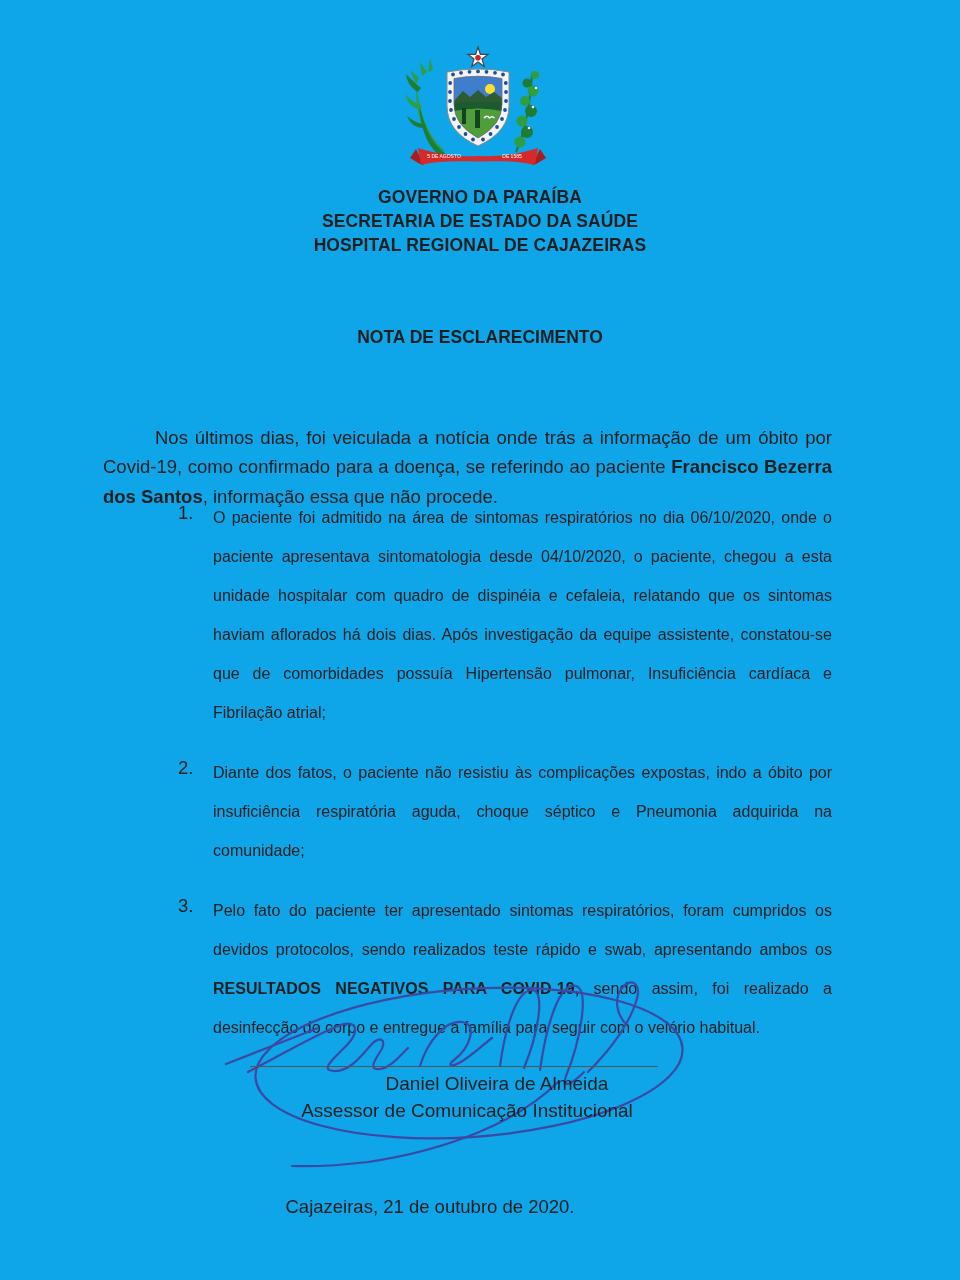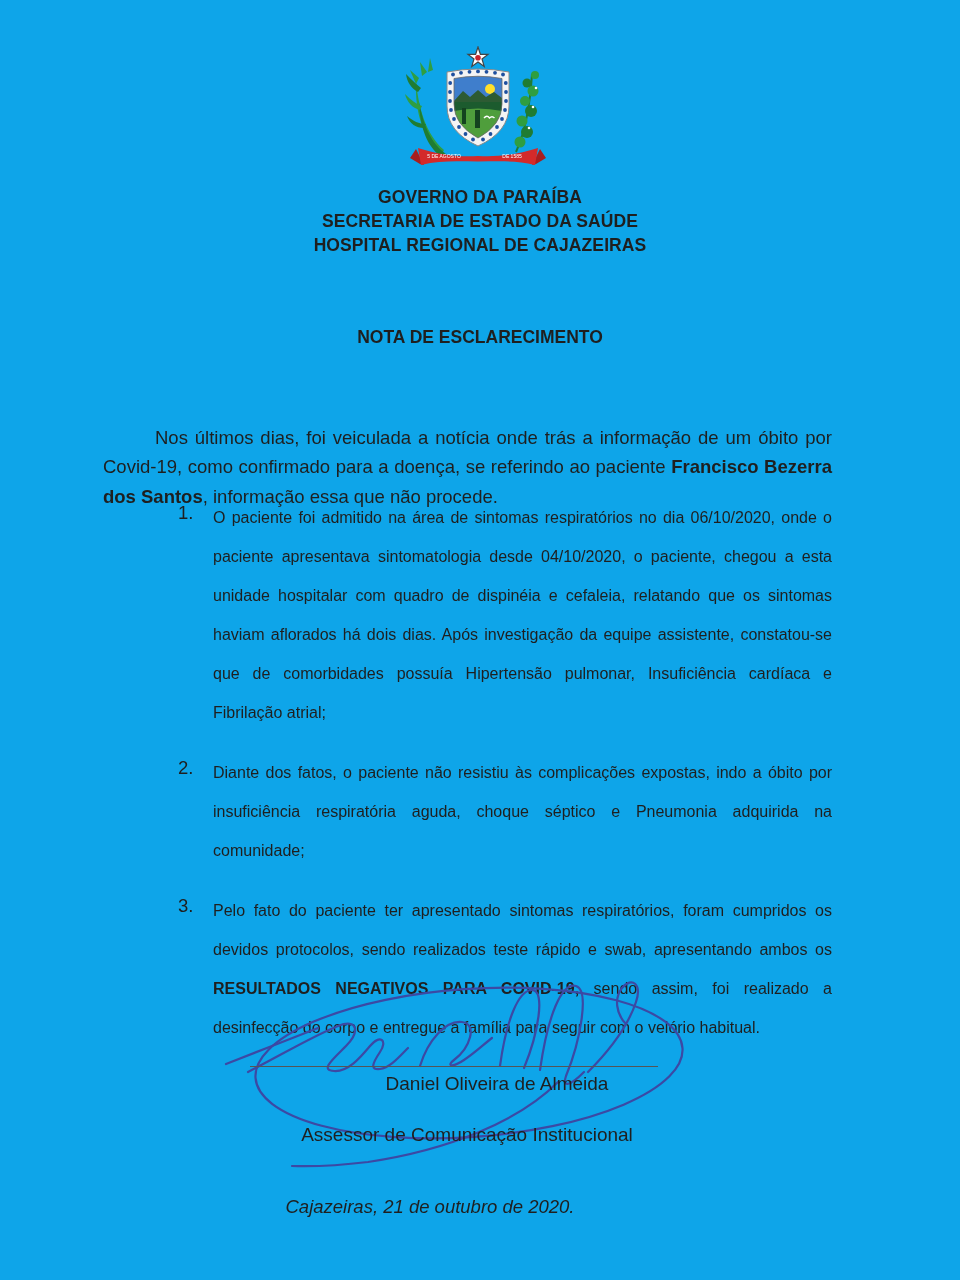--- a/index.html
+++ b/index.html
@@ -36,25 +36,25 @@
   .sig-line{
     position:absolute;top:1066px;left:250px;width:408px;
     border-top:1.5px solid #555;
   }
   .sig-name{
     position:absolute;top:1073px;left:0;width:934px;
     text-align:center;font-size:19px;margin-left:30px;
   }
   .sig-role{
     position:absolute;top:1100px;left:0;width:934px;
-    text-align:center;font-size:19px;margin-top:24px;
+    text-align:center;font-size:19px;
   }
   .date-line{
     position:absolute;top:1196px;left:0;width:860px;
-    text-align:center;font-size:18.5px;font-style:italic;
+    text-align:center;font-size:18.5px;
   }
 </style>
 </head>
 <body>
 
 <div class="page">
 
   <svg class="crest" viewBox="0 0 152 124">
 
     <g>

